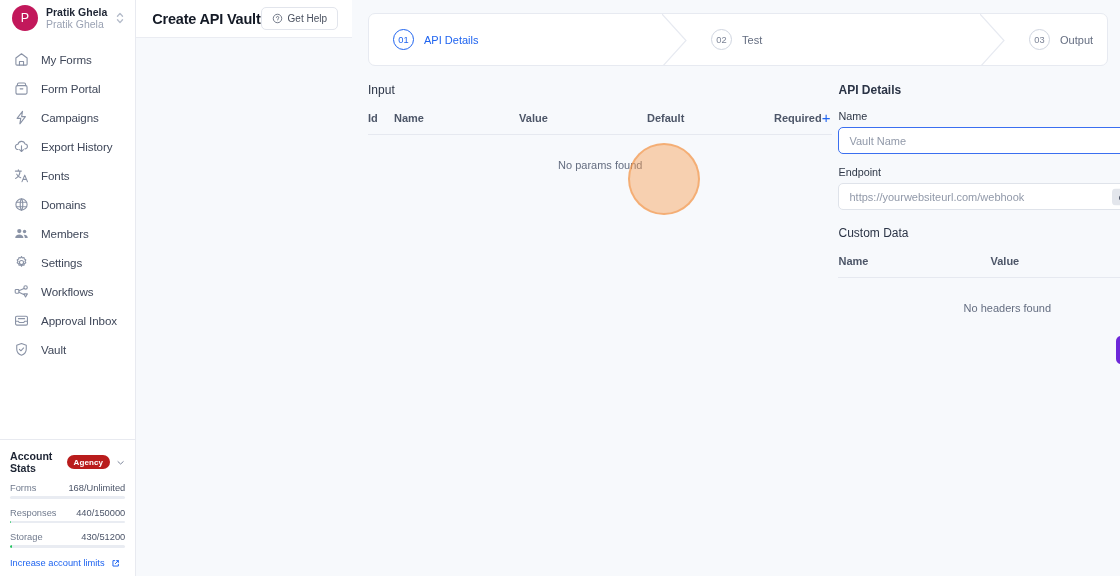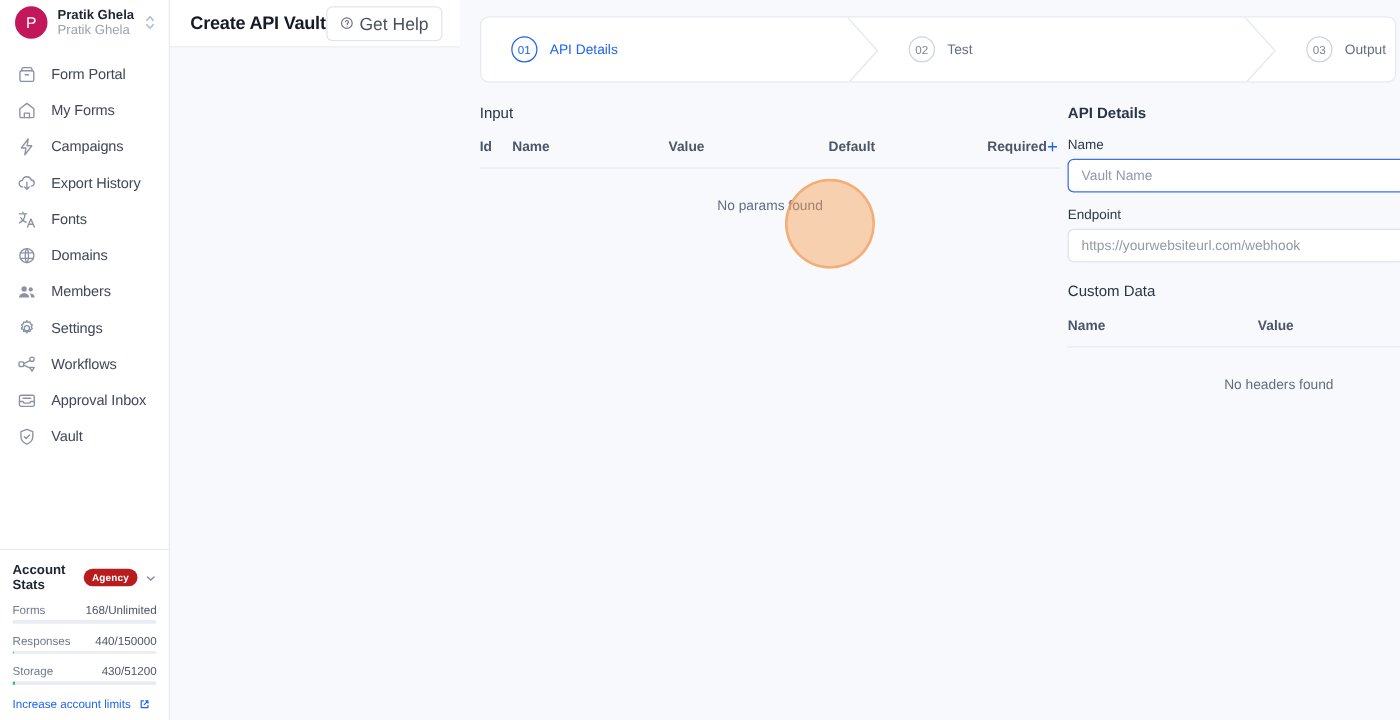--- a/index.html
+++ b/index.html
@@ -90,21 +90,21 @@
     height: 38px; background: #fff; border-bottom: 1px solid #eaecf2;
     display: flex; align-items: center; padding: 0 14px 0 16px; flex: none;
   }
   .page-title { font-size: 14.5px; font-weight: bold; color: #141a26; letter-spacing: -0.2px; }
   .help-btn {
     margin-left: auto; display: flex; align-items: center; gap: 5px;
     border: 1px solid #e2e5ec; background: #fff; border-radius: 5px;
     padding: 5px 10px; cursor: pointer; color: #49505f;
   }
   .help-btn svg { width: 11px; height: 11px; display:block; color: #6b7383; }
-  .help-btn span { font-size: 14px; }
+  .help-btn span { font-size: 10px; }
 
   .content { flex: 1; padding: 13px 15px 0 16px; overflow: hidden; }
 
   
   .stepper {
     background: #fff; border: 1px solid #e7eaf1; border-radius: 7px;
     height: 53px; display: flex; align-items: stretch; overflow: hidden;
   }
   .step { display: flex; align-items: center; gap: 10px; padding-left: 24px; position: relative; }
   .step:nth-child(1) { width: 318px; }
@@ -198,33 +198,33 @@
       </div>
       <svg class="sel-chev" viewBox="0 0 10 16" fill="none" stroke="currentColor" stroke-width="1.4" stroke-linecap="round" stroke-linejoin="round">
         <path d="M2.5 6.2 5 3.4l2.5 2.8M2.5 9.8 5 12.6l2.5-2.8"></path>
       </svg>
     </div>
 
     <nav class="nav">
 
       <div class="nav-item">
         <svg class="ico" viewBox="0 0 20 20" fill="none" stroke="currentColor" stroke-width="1.3" stroke-linecap="round" stroke-linejoin="round">
+          <path d="M3.4 8.3 10 3.2l6.6 5.1v7.1a1.2 1.2 0 0 1-1.2 1.2H4.6a1.2 1.2 0 0 1-1.2-1.2z"></path>
+          <path d="M7.6 16.6v-4.3h4.8v4.3"></path>
+        </svg>
+        <span class="nav-label">My Forms</span>
+      </div>
+
+      <div class="nav-item">
+        <svg class="ico" viewBox="0 0 20 20" fill="none" stroke="currentColor" stroke-width="1.3" stroke-linecap="round" stroke-linejoin="round">
           <rect x="3.5" y="6.6" width="13" height="10" rx="1.5"></rect>
           <path d="M5.2 6.6V5.2a1.6 1.6 0 0 1 1.6-1.6h6.4a1.6 1.6 0 0 1 1.6 1.6v1.4"></path>
           <path d="M8.4 10.4h3.2"></path>
         </svg>
         <span class="nav-label">Form Portal</span>
-      </div>
-
-      <div class="nav-item">
-        <svg class="ico" viewBox="0 0 20 20" fill="none" stroke="currentColor" stroke-width="1.3" stroke-linecap="round" stroke-linejoin="round">
-          <path d="M3.4 8.3 10 3.2l6.6 5.1v7.1a1.2 1.2 0 0 1-1.2 1.2H4.6a1.2 1.2 0 0 1-1.2-1.2z"></path>
-          <path d="M7.6 16.6v-4.3h4.8v4.3"></path>
-        </svg>
-        <span class="nav-label">My Forms</span>
       </div>
 
       <div class="nav-item">
         <svg class="ico" viewBox="0 0 20 20" fill="none" stroke="currentColor" stroke-width="1.3" stroke-linecap="round" stroke-linejoin="round">
           <path d="M11.2 2.6 4.8 11h4.3l-1 6.4L14.6 9h-4.4z"></path>
         </svg>
         <span class="nav-label">Campaigns</span>
       </div>
 
       <div class="nav-item">

